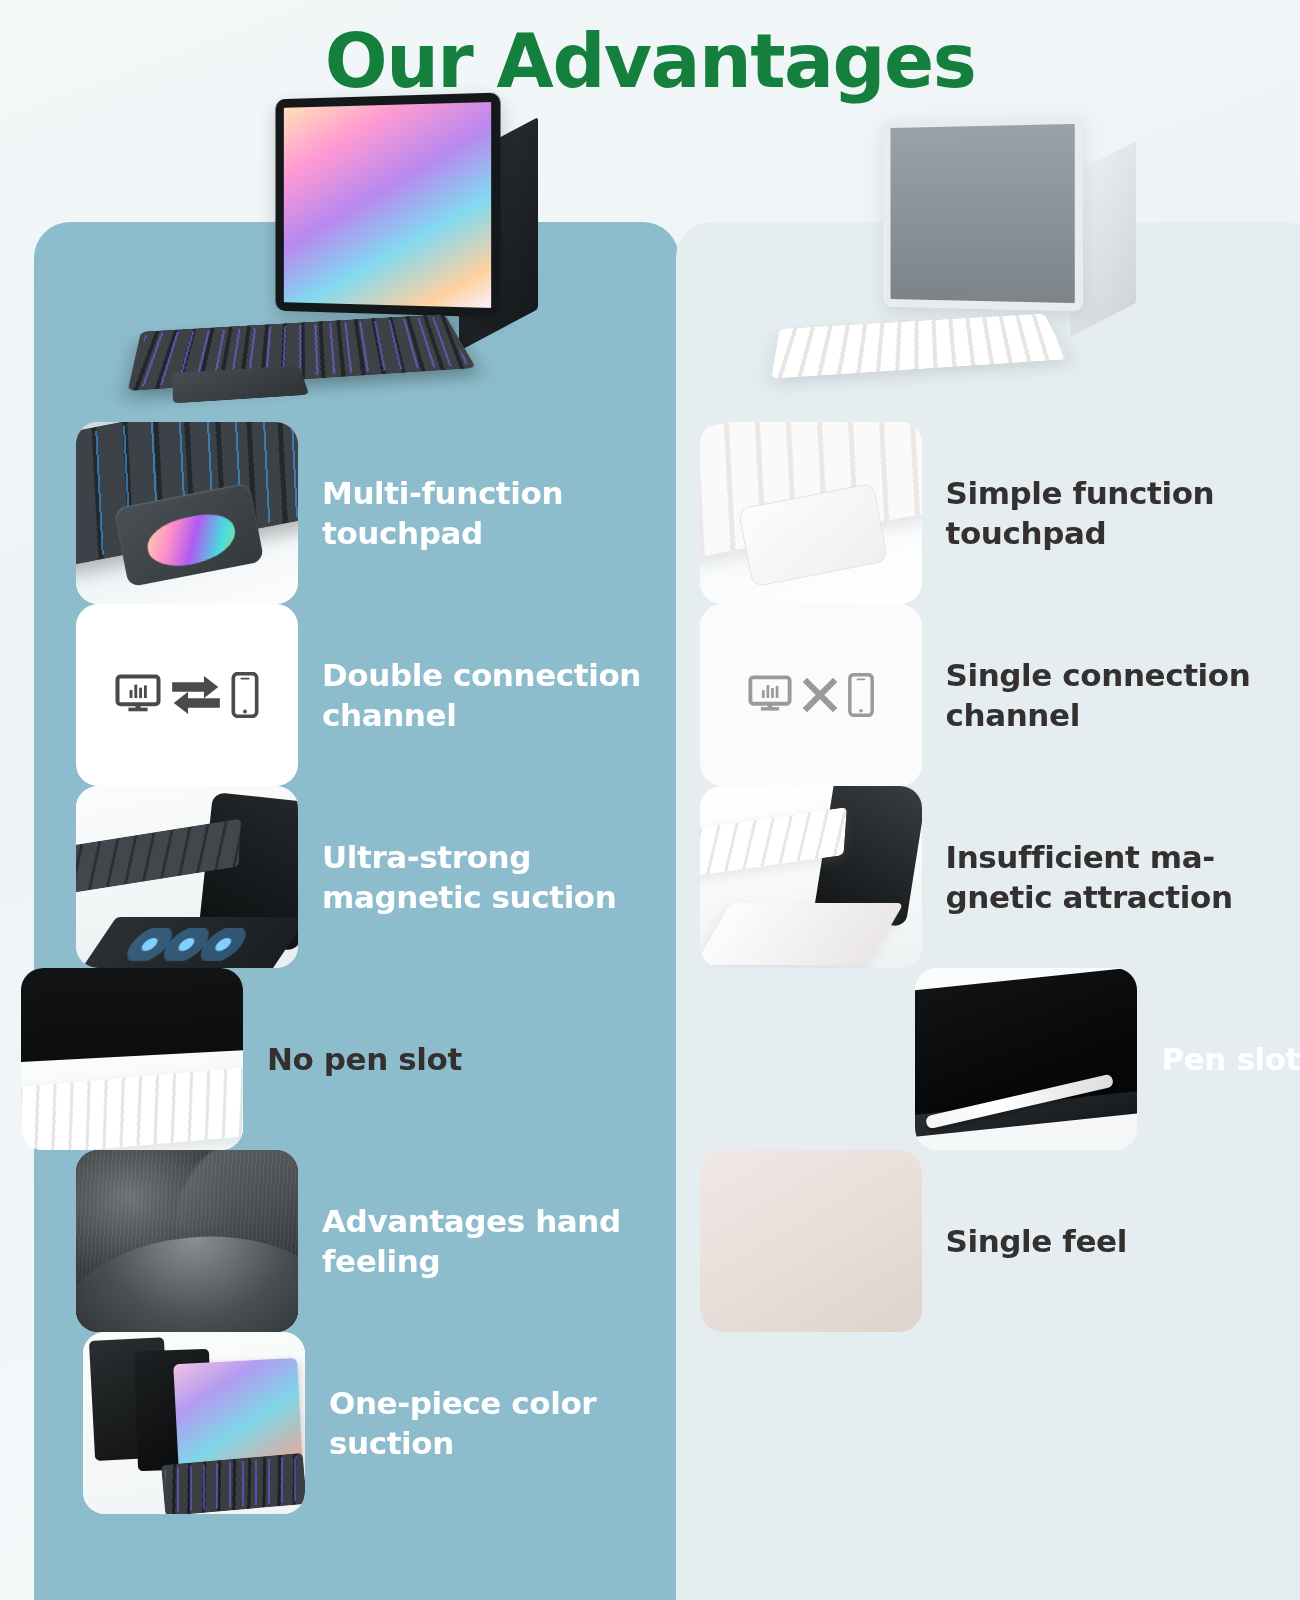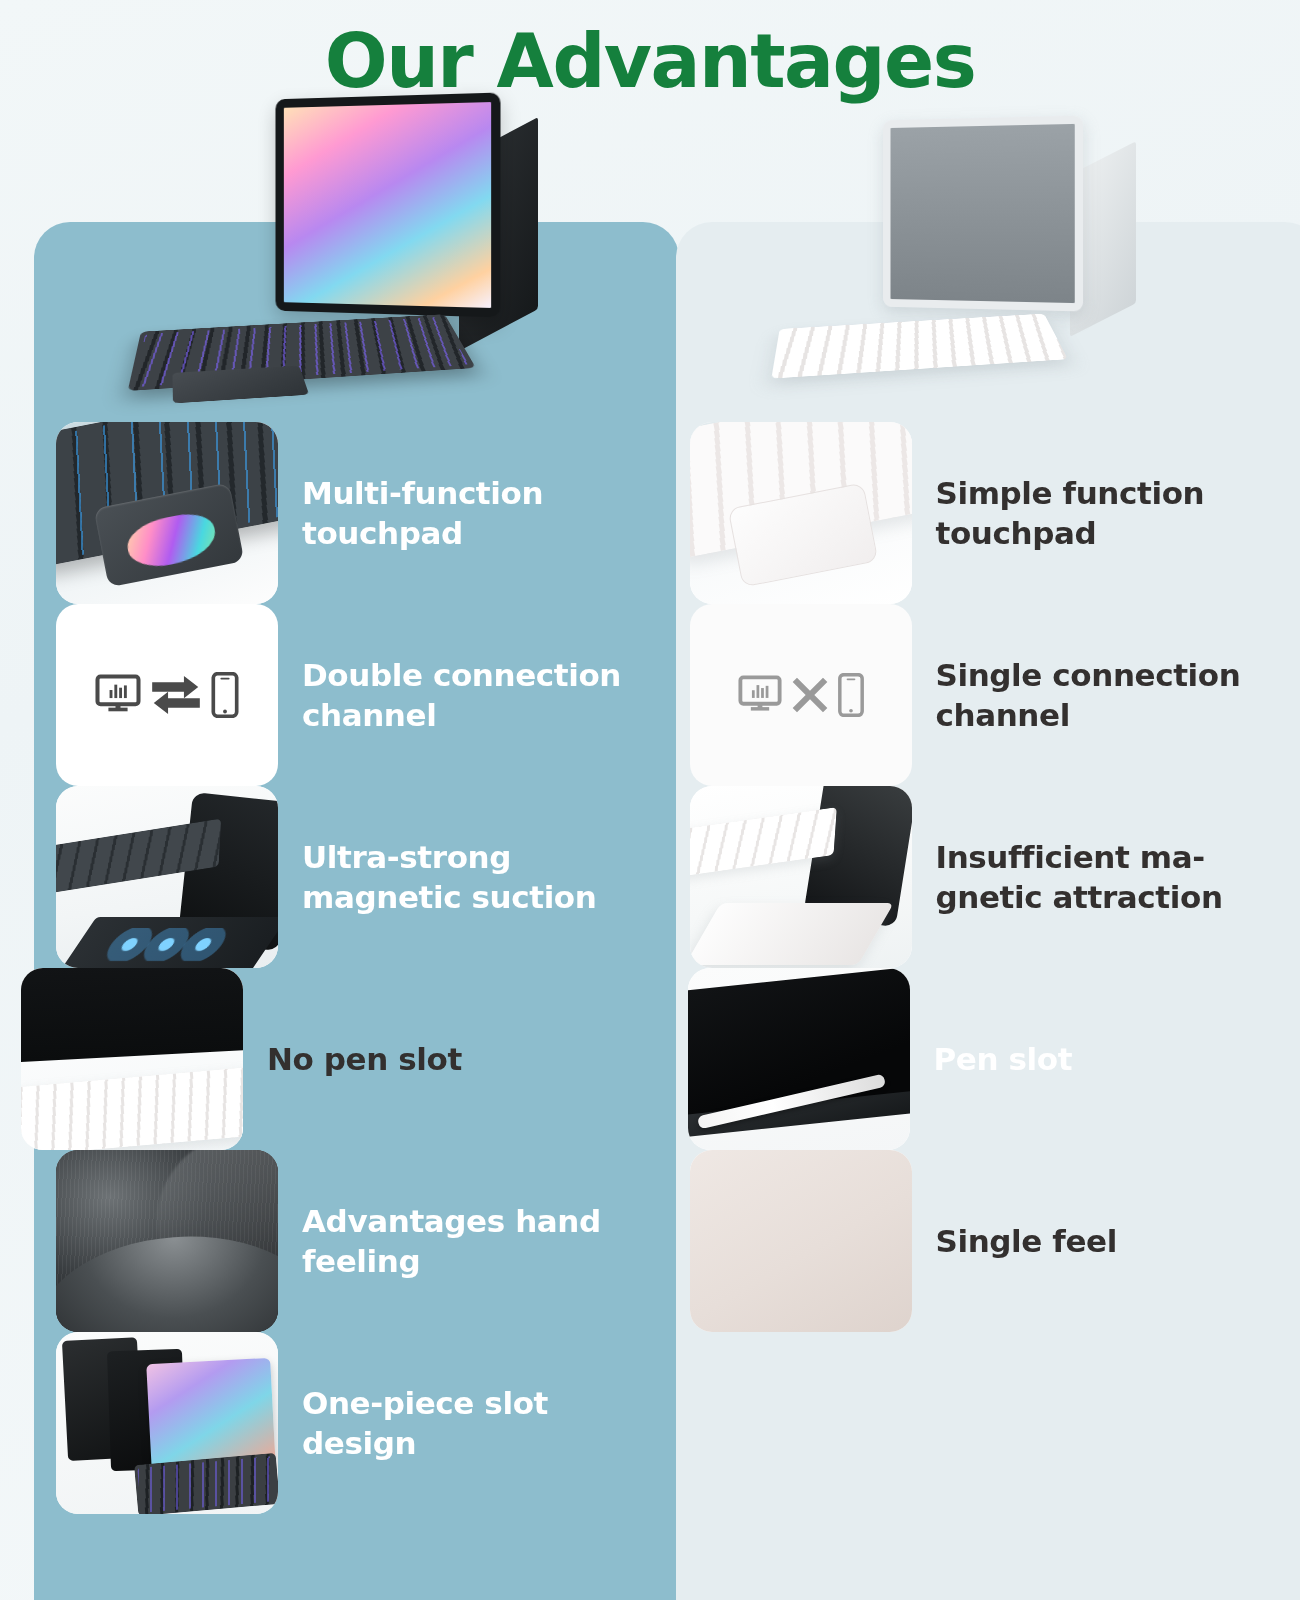--- a/index.html
+++ b/index.html
@@ -57,21 +57,21 @@
     display: flex;
     align-items: center;
     height: 182px;
   }
   .side {
     position: relative;
     width: 645px;
     display: flex;
     align-items: center;
   }
-  .side-left  { margin-left: 34px; }
+  .side-left  { margin-left: 54px; justify-content: flex-end; }
   .side-right { margin-left: -3px; }
 
   .thumb {
     width: 222px;
     height: 182px;
     border-radius: 22px;
     overflow: hidden;
     flex: 0 0 auto;
     margin-left: 22px;
     position: relative;
@@ -554,17 +554,17 @@
   <div class="row">
     <div class="side side-left">
       <div class="thumb">
         <div class="art onepiece">
           <div class="back1"></div>
             <div class="back2"></div>
             <div class="front"></div>
             <div class="fkb"></div>
         </div>
       </div>
-      <div class="caption">One-piece slot design</div>
+      <div class="caption">One-piece color suction</div>
     </div>
   </div>
 
 </div>
 
 </body></html>

